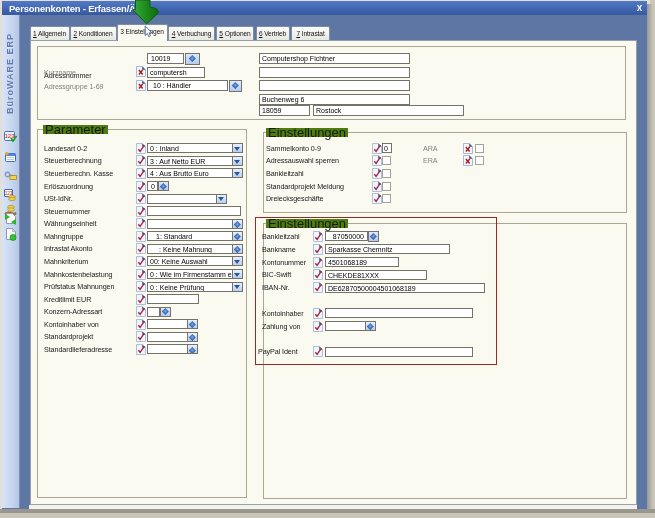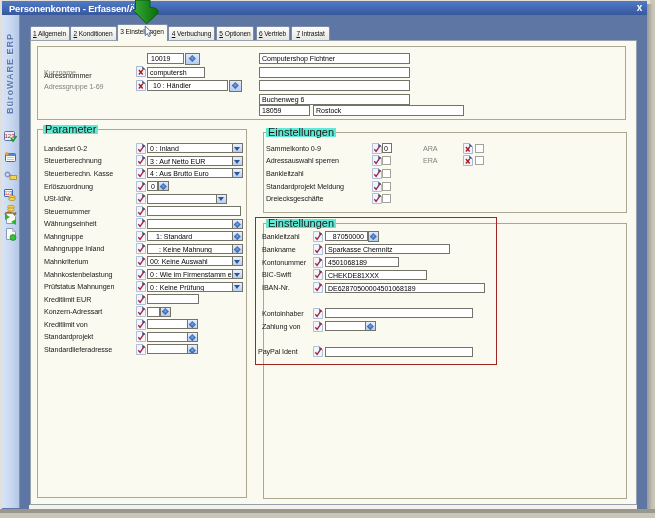--- a/index.html
+++ b/index.html
@@ -15,21 +15,21 @@
 .ddb .tri{position:absolute;left:1.1px;top:2.8px;margin:0}
 .tri{width:0;height:0;border:3px solid transparent;border-top:4px solid #2c5698}
 .dia{width:4.6px;height:4.6px;background:radial-gradient(circle at 45% 45%,#8fb0e0 0%,#5381c4 35%,#2d5da9 80%);transform:rotate(45deg)}
 .ddb .dia{position:absolute;left:2px;top:2.2px;margin:0}
 .spb .dia{margin:0}
 .spb{position:absolute;background:linear-gradient(#dfeafc,#b5cbf1);border:1px solid #74736a;
  box-sizing:border-box;display:flex;align-items:center;justify-content:center}
 .cb{position:absolute;width:9px;height:9px;background:#fff;border:1px solid #a5a298;box-sizing:border-box;
  font-size:6.5px;line-height:7px;text-align:center;color:#000}
 .gb{position:absolute;border:1px solid #aba793;box-sizing:border-box}
-.gbt{position:absolute;font-size:11px;line-height:9px;color:#1a1a1a;background:#5eead4;padding:0 2px;white-space:nowrap}
+.gbt{position:absolute;font-size:13px;line-height:9px;color:#1a1a1a;background:#4d7c0f;padding:0 2px;white-space:nowrap}
 .ic{position:absolute}
 .tab{position:absolute;top:26px;height:14px;background:linear-gradient(#fdfdfb,#e7e6e0);
  border:1px solid #7d8da9;border-bottom:none;border-radius:2px 2px 0 0;box-sizing:border-box;
  font-size:6.6px;line-height:13px;text-align:center;color:#111;white-space:nowrap;letter-spacing:-0.1px}
 .tab u{text-decoration:underline}
 </style></head>
 <body>
 <div class="abs" style="left:0;top:0;width:655px;height:518px;background:#cbc8ba"></div>
 <div class="abs" style="left:0;top:0;width:650px;height:510px;background:#e2dfd6"></div>
 <div class="abs" style="left:2px;top:1px;width:645px;height:14px;background:linear-gradient(180deg,#527ac4 0%,#4167b4 55%,#38589a 100%)"></div>
@@ -182,21 +182,21 @@
     </span></div>
 <div class="lbl" style="left:44px;top:231.79000000000002px">Mahngruppe</div>
 <svg class="ic" style="left:135.5px;top:230.79000000000002px" width="10" height="11" viewBox="0 0 10 11">
     <path d="M0.5 0.5 H6.3 L9.5 3.7 V10.5 H0.5 Z" fill="#f2f6fc" stroke="#9fb0cf" stroke-width="0.8"></path>
     <path d="M6.2 0.4 L9.6 3.8 H6.2 Z" fill="#41598a"></path>
     <path d="M2.3 6.2 L4.1 8.4 L8.4 2.2" fill="none" stroke="#a02645" stroke-width="1.35"></path>
   </svg>
 <div class="fld" style="left:147px;top:231.29000000000002px;width:96px;height:10px;padding-left:8px;padding-right:11px;"><span style="">1: Standard</span><span class="ddb">
       <span class="dia"></span>
     </span></div>
-<div class="lbl" style="left:44px;top:244.36px">Mahngruppe Inland</div>
+<div class="lbl" style="left:44px;top:244.36px">Intrastat Akonto</div>
 <svg class="ic" style="left:135.5px;top:243.36px" width="10" height="11" viewBox="0 0 10 11">
     <path d="M0.5 0.5 H6.3 L9.5 3.7 V10.5 H0.5 Z" fill="#f2f6fc" stroke="#9fb0cf" stroke-width="0.8"></path>
     <path d="M6.2 0.4 L9.6 3.8 H6.2 Z" fill="#41598a"></path>
     <path d="M2.3 6.2 L4.1 8.4 L8.4 2.2" fill="none" stroke="#a02645" stroke-width="1.35"></path>
   </svg>
 <div class="fld" style="left:147px;top:243.86px;width:96px;height:10px;padding-left:11px;padding-right:11px;"><span style="">: Keine Mahnung</span><span class="ddb">
       <span class="dia"></span>
     </span></div>
 <div class="lbl" style="left:44px;top:256.93px">Mahnkriterium</div>
 <svg class="ic" style="left:135.5px;top:255.93px" width="10" height="11" viewBox="0 0 10 11">
@@ -235,21 +235,21 @@
 <div class="lbl" style="left:44px;top:307.21000000000004px">Konzern-Adressart</div>
 <svg class="ic" style="left:135.5px;top:306.21000000000004px" width="10" height="11" viewBox="0 0 10 11">
     <path d="M0.5 0.5 H6.3 L9.5 3.7 V10.5 H0.5 Z" fill="#f2f6fc" stroke="#9fb0cf" stroke-width="0.8"></path>
     <path d="M6.2 0.4 L9.6 3.8 H6.2 Z" fill="#41598a"></path>
     <path d="M2.3 6.2 L4.1 8.4 L8.4 2.2" fill="none" stroke="#a02645" stroke-width="1.35"></path>
   </svg>
 <div class="fld" style="left:147px;top:306.71000000000004px;width:13px;height:10px;padding-left:2px;padding-right:1px;text-align:center;"><span style=""></span></div>
 <div class="spb" style="left:160px;top:306.71000000000004px;width:11px;height:10px">
     <span class="dia"></span>
   </div>
-<div class="lbl" style="left:44px;top:319.78000000000003px">Kreditlimit von</div>
+<div class="lbl" style="left:44px;top:319.78000000000003px">Kontoinhaber von</div>
 <svg class="ic" style="left:135.5px;top:318.78000000000003px" width="10" height="11" viewBox="0 0 10 11">
     <path d="M0.5 0.5 H6.3 L9.5 3.7 V10.5 H0.5 Z" fill="#f2f6fc" stroke="#9fb0cf" stroke-width="0.8"></path>
     <path d="M6.2 0.4 L9.6 3.8 H6.2 Z" fill="#41598a"></path>
     <path d="M2.3 6.2 L4.1 8.4 L8.4 2.2" fill="none" stroke="#a02645" stroke-width="1.35"></path>
   </svg>
 <div class="fld" style="left:147px;top:319.28000000000003px;width:51px;height:10px;padding-left:2px;padding-right:11px;"><span style=""></span><span class="ddb">
       <span class="dia"></span>
     </span></div>
 <div class="lbl" style="left:44px;top:332.35px">Standardprojekt</div>
 <svg class="ic" style="left:135.5px;top:331.35px" width="10" height="11" viewBox="0 0 10 11">

